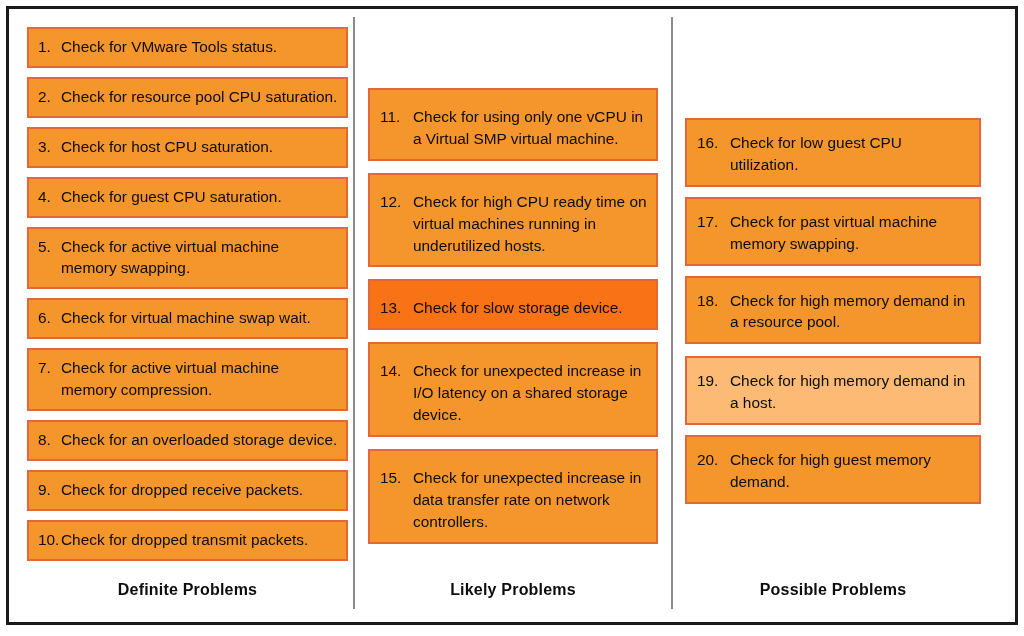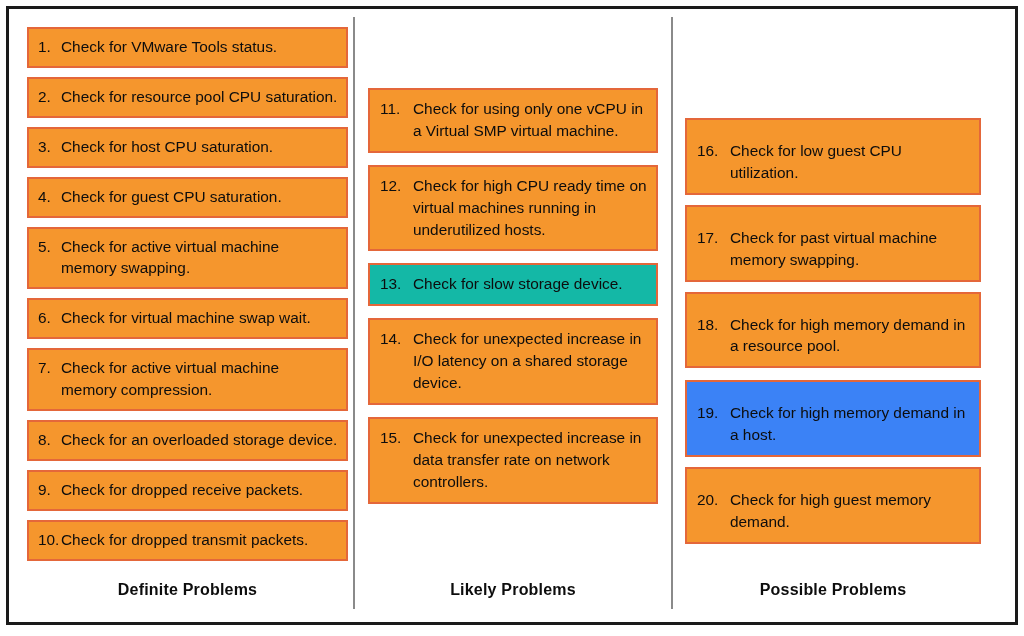--- a/index.html
+++ b/index.html
@@ -70,22 +70,22 @@
     background: #F5962D;
     border: 2px solid #E4673A;
     display: flex;
     align-items: flex-start;
     color: #0d0d0d;
     font-size: 15.4px;
     line-height: 1.42;
     padding: 7px 8px 8px 9px;
     margin-bottom: 9px;
   }
-  .col-2 .item-box { margin-bottom: 12px; padding: 8px 8px 9px 10px; }
-  .col-3 .item-box { margin-bottom: 10px; padding: 20px 8px 9px 10px; }
+  .col-2 .item-box { margin-bottom: 12px; padding: 16px 8px 9px 10px; }
+  .col-3 .item-box { margin-bottom: 10px; padding: 12px 8px 9px 10px; }
 
   .item-num {
     flex: 0 0 auto;
     width: 23px;
     text-align: left;
     white-space: nowrap;
   }
   .col-2 .item-num,
   .col-3 .item-num { width: 33px; }
 
@@ -166,21 +166,21 @@
       <div class="column col-2">
         <div class="boxes">
             <div class="item-box" style="background: rgb(245, 150, 45); border-color: rgb(228, 103, 58); color: rgb(13, 13, 13);">
               <span class="item-num">11.</span>
               <span class="item-text">Check for using only one vCPU in a Virtual SMP virtual machine.</span>
             </div>
             <div class="item-box" style="background: rgb(245, 150, 45); border-color: rgb(228, 103, 58); color: rgb(13, 13, 13);">
               <span class="item-num">12.</span>
               <span class="item-text">Check for high CPU ready time on virtual machines running in underutilized hosts.</span>
             </div>
-            <div class="item-box" style="background: #14b8a6; border-color: rgb(228, 103, 58); color: rgb(13, 13, 13);">
+            <div class="item-box" style="background: #f97316; border-color: rgb(228, 103, 58); color: rgb(13, 13, 13);">
               <span class="item-num">13.</span>
               <span class="item-text">Check for slow storage device.</span>
             </div>
             <div class="item-box" style="background: rgb(245, 150, 45); border-color: rgb(228, 103, 58); color: rgb(13, 13, 13);">
               <span class="item-num">14.</span>
               <span class="item-text">Check for unexpected increase in I/O latency on a shared storage device.</span>
             </div>
             <div class="item-box" style="background: rgb(245, 150, 45); border-color: rgb(228, 103, 58); color: rgb(13, 13, 13);">
               <span class="item-num">15.</span>
               <span class="item-text">Check for unexpected increase in data transfer rate on network controllers.</span>
@@ -196,21 +196,21 @@
               <span class="item-text">Check for low guest CPU utilization.</span>
             </div>
             <div class="item-box" style="background: rgb(245, 150, 45); border-color: rgb(228, 103, 58); color: rgb(13, 13, 13);">
               <span class="item-num">17.</span>
               <span class="item-text">Check for past virtual machine memory swapping.</span>
             </div>
             <div class="item-box" style="background: rgb(245, 150, 45); border-color: rgb(228, 103, 58); color: rgb(13, 13, 13);">
               <span class="item-num">18.</span>
               <span class="item-text">Check for high memory demand in a resource pool.</span>
             </div>
-            <div class="item-box" style="background: #3b82f6; border-color: rgb(228, 103, 58); color: rgb(13, 13, 13); margin-top: 12px;">
+            <div class="item-box" style="background: #fdba74; border-color: rgb(228, 103, 58); color: rgb(13, 13, 13); margin-top: 12px;">
               <span class="item-num">19.</span>
               <span class="item-text">Check for high memory demand in a host.</span>
             </div>
             <div class="item-box" style="background: rgb(245, 150, 45); border-color: rgb(228, 103, 58); color: rgb(13, 13, 13); justify-content: space-between;">
               <span class="item-num">20.</span>
               <span class="item-text">Check for high guest memory demand.</span>
             </div>
           </div>
         <div class="col-header" style="color: rgb(13, 13, 13); text-align: center;">Possible Problems</div>
       </div>

